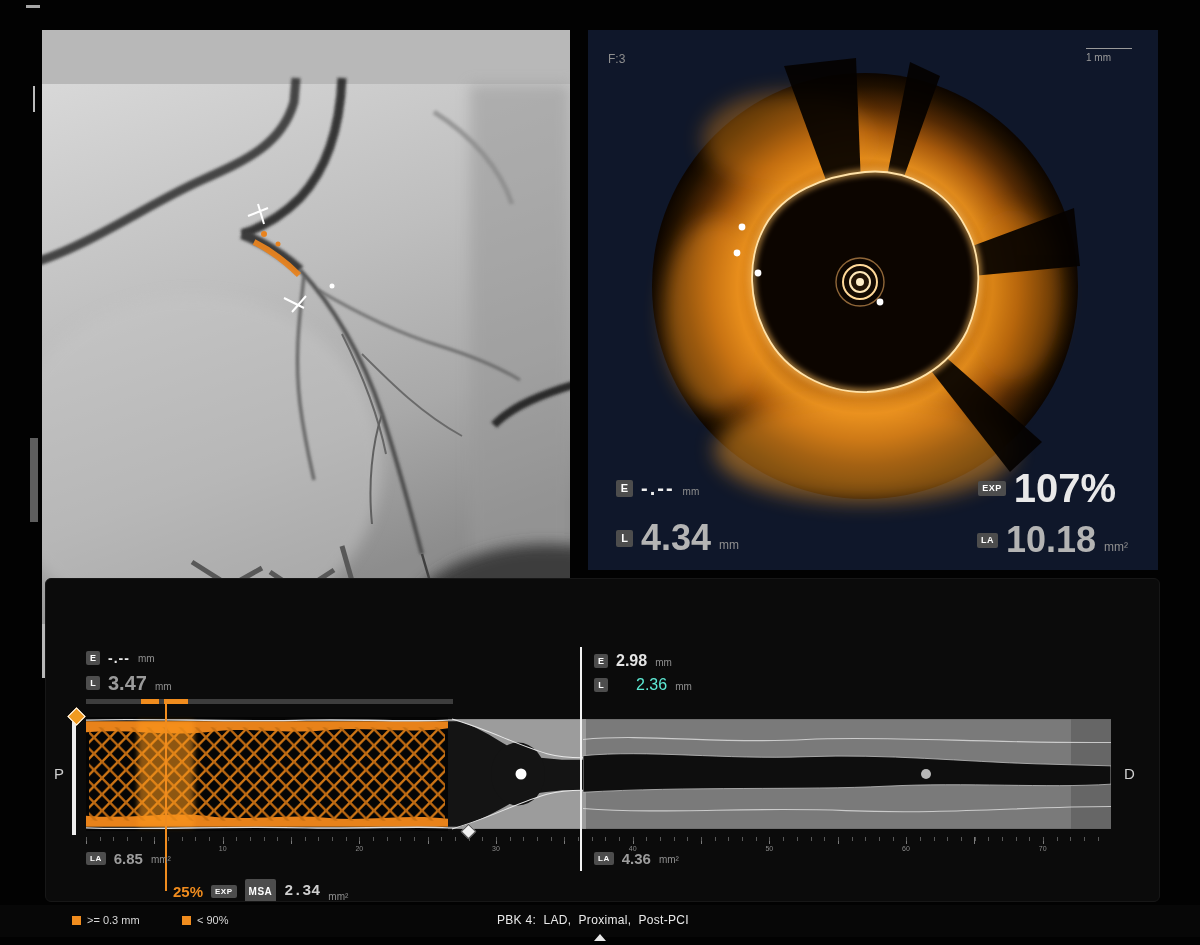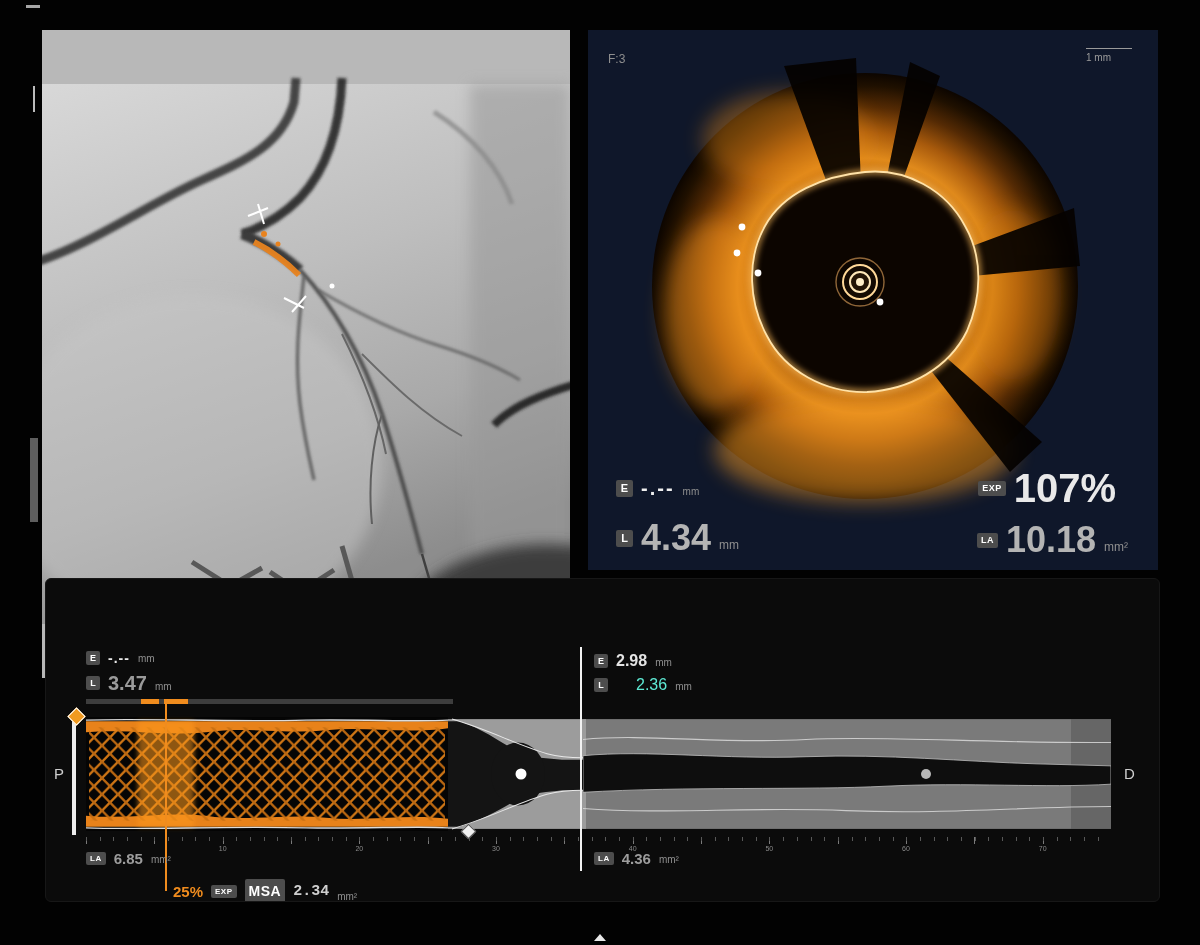--- a/index.html
+++ b/index.html
@@ -300,26 +300,37 @@
     </div>
 
     <div class="mrow" style="left:40px;top:272px">
       <span class="badge wide" style="height:13px;font-size:8px">LA</span>
       <span class="val-sm">6.85</span>
       <span class="unit small">mm²</span>
     </div>
     <div class="mrow" style="left:127px;top:300px">
       <span class="val-orange">25%</span>
       <span class="badge wide" style="height:13px;font-size:8px">EXP</span>
-      <span class="badge wide" style="height:24px;font-size:14px">MSA</span>
+      <span class="badge wide" style="height:24px;font-size:10px">MSA</span>
       <span class="val-msa">2.34</span>
       <span class="unit small">mm²</span>
     </div>
     <div class="mrow" style="left:548px;top:272px">
       <span class="badge wide" style="height:13px;font-size:8px">LA</span>
       <span class="val-sm">4.36</span>
       <span class="unit small">mm²</span>
     </div>
   </div>
 
+  <div id="statusbar" class="panel">
+    <div class="legend" style="left:72px">
+      <span class="sw"></span>
+      <span>&gt;= 0.3 mm</span>
+    </div>
+    <div class="legend" style="left:182px">
+      <span class="sw"></span>
+      <span>&lt; 90%</span>
+    </div>
+    <div class="study-label">PBK 4:  LAD,  Proximal,  Post-PCI</div>
+  </div>
   <div class="drawer-arrow"></div>
 
 </div>
 
 </body></html>

